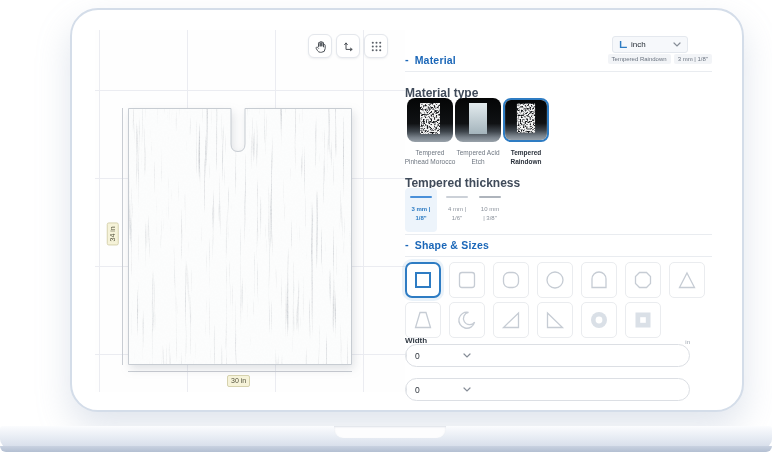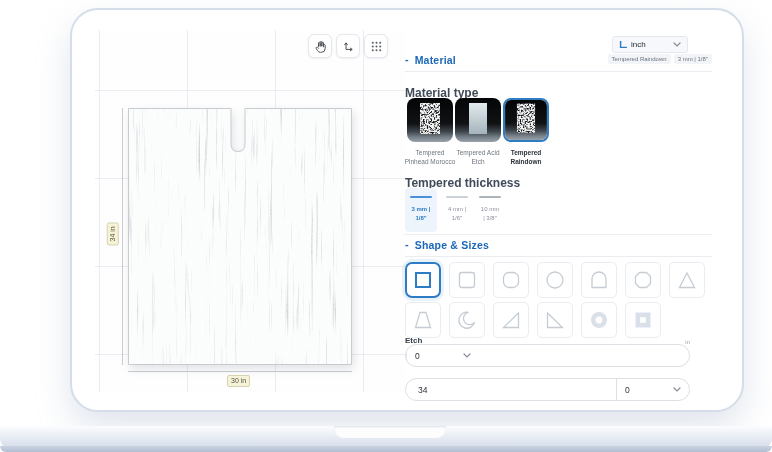--- a/index.html
+++ b/index.html
@@ -315,36 +315,35 @@
           </svg>
       </div>
       <div class="shape-cell" style="left:220px; top:272px">
         <svg width="24" height="24" viewBox="0 0 24 24">
           <rect x="4.5" y="4.5" width="15" height="15" fill="#dae0e7"></rect>
           <rect x="9.2" y="9.2" width="5.6" height="5.6" fill="#ffffff"></rect>
           </svg>
       </div>
 
       <div class="field-label-row" style="top:306px">
-        <span class="field-label">Etch</span>
+        <span class="field-label">Width</span>
         <span class="field-unit">in</span>
       </div>
       <div class="dim-input" style="top:314px">
         <div class="frac-select">
           <span class="fv">0</span>
           <span class="chev">
             <svg width="8" height="5" viewBox="0 0 8 5" fill="none" stroke="#868d97" stroke-width="1.2" stroke-linecap="round">
                 <path d="M1 1l3 3 3-3"></path>
               </svg>
           </span>
         </div>
       </div>
 
       <div class="dim-input" style="top:348px">
-        <input type="text" value="34" style="">
         <div class="frac-select">
           <span class="fv">0</span>
           <span class="chev">
             <svg width="8" height="5" viewBox="0 0 8 5" fill="none" stroke="#868d97" stroke-width="1.2" stroke-linecap="round">
                 <path d="M1 1l3 3 3-3"></path>
               </svg>
           </span>
         </div>
       </div>
 

